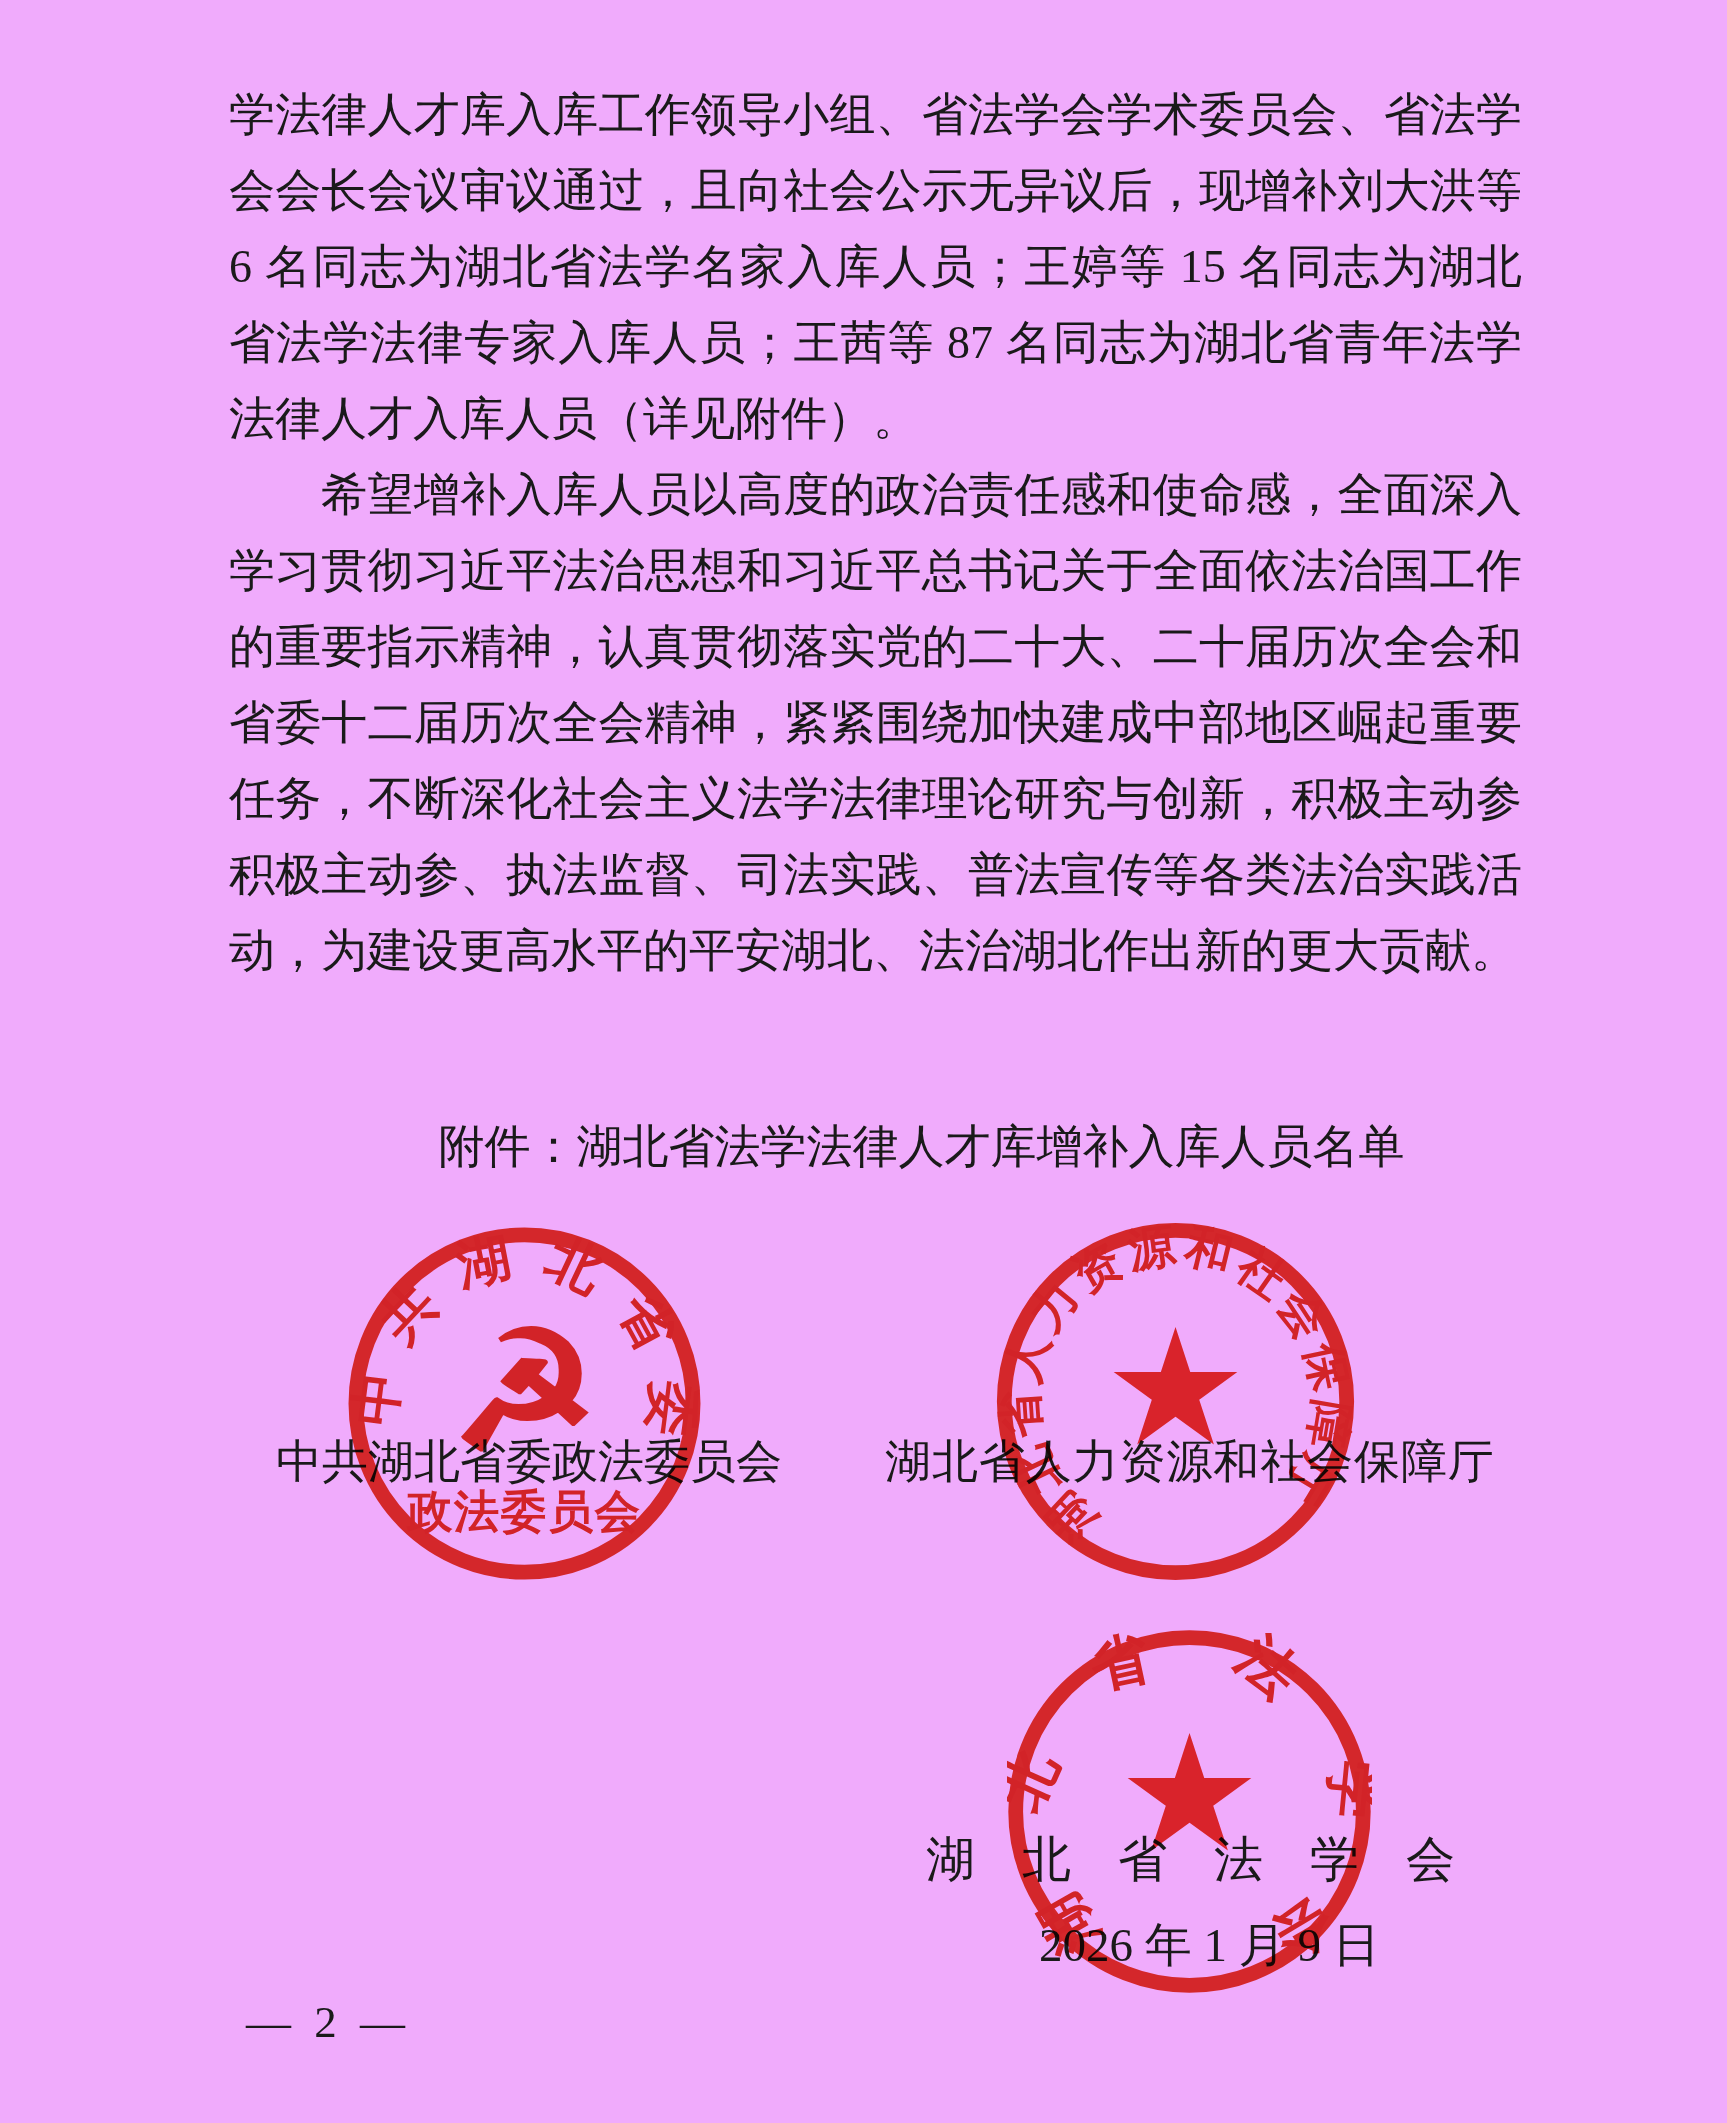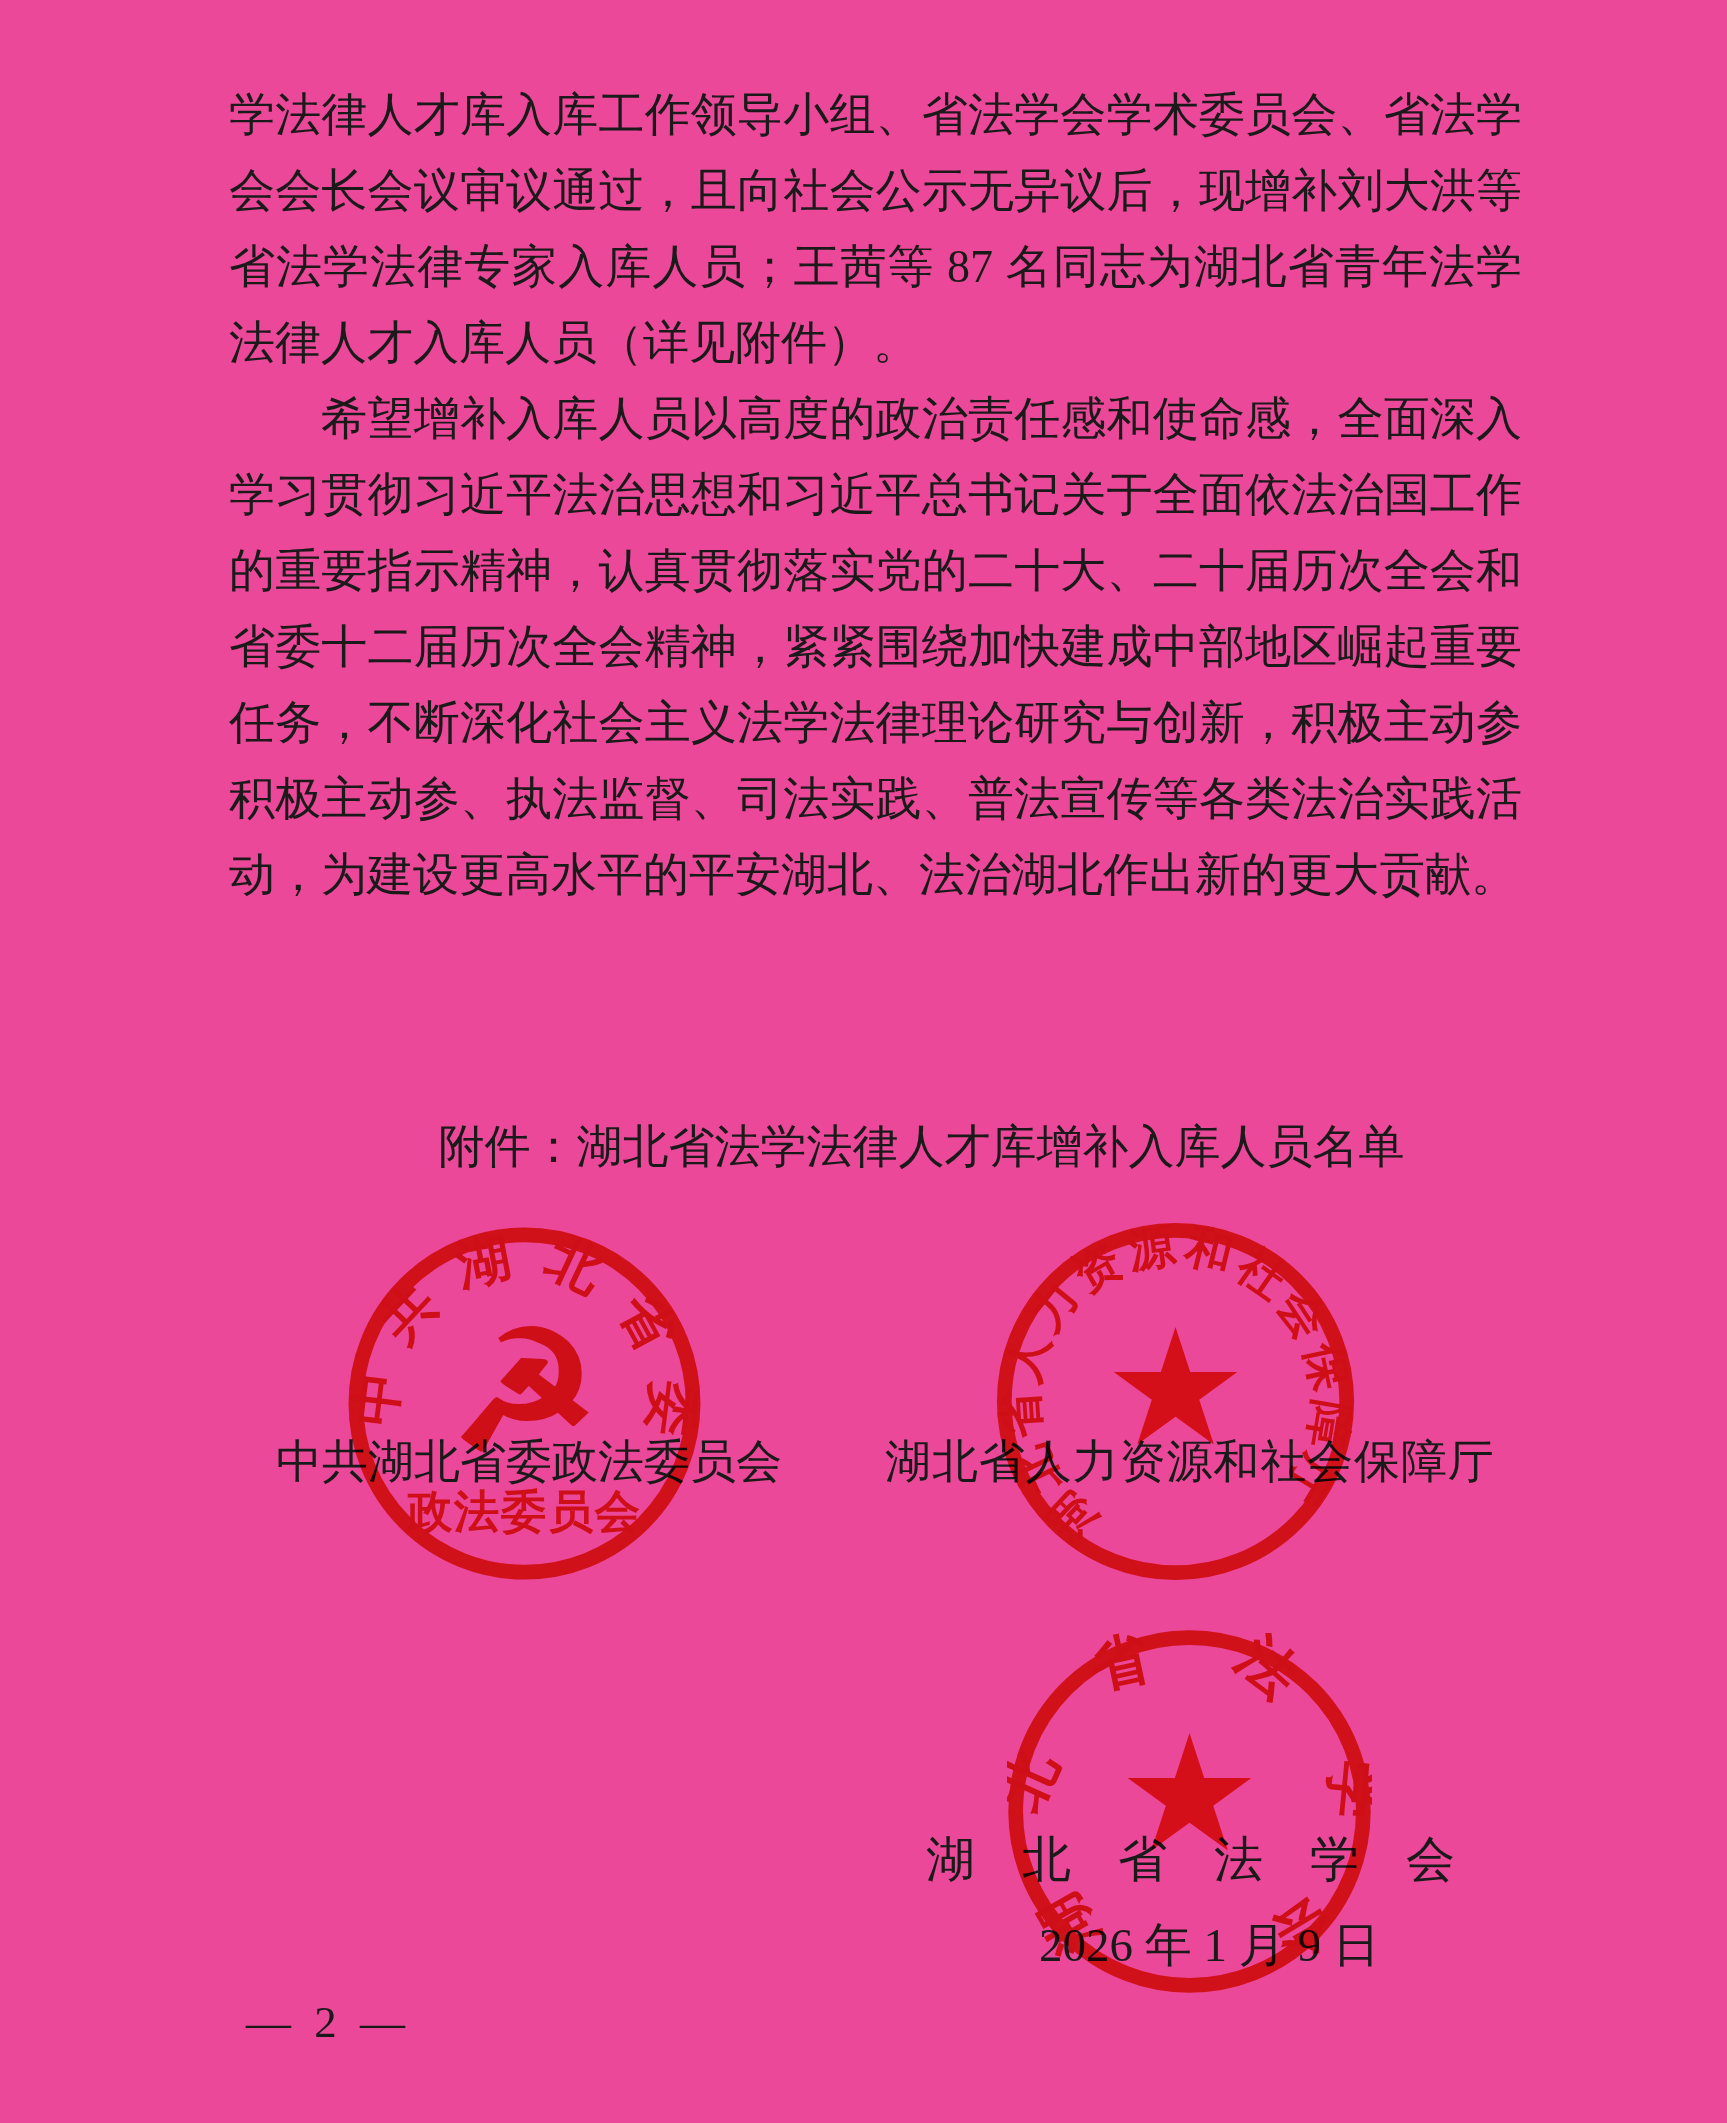--- a/index.html
+++ b/index.html
@@ -1,20 +1,20 @@
 <!DOCTYPE html>
 <html style="font-size:14px"><head>
 <meta charset="utf-8">
 <style>
   * { margin: 0; padding: 0; box-sizing: border-box; }
   html, body { background: #e8e8e8; }
   .page {
     position: relative;
     width: 1728px; height: 2124px;
-    background: #ec4899;
+    background: #f0abfc;
     overflow: hidden;
     font-family: "Liberation Serif", serif;
     color: #1a1a1a;
     margin: 0 auto;
   }
   .bodytext {
     position: absolute; left: 229px; top: 77px; width: 1293px;
     font-size: 46px; line-height: 76px;
   }
   .line { text-align: justify; text-align-last: justify; text-justify: inter-character; }
@@ -45,20 +45,21 @@
   #seal-law   { left: 1007px; top: 1629px; }
 </style>
 </head>
 <body>
 
 <div class="page">
 
   <div class="bodytext">
     <div class="line">学法律人才库入库工作领导小组、省法学会学术委员会、省法学</div>
     <div class="line">会会长会议审议通过，且向社会公示无异议后，现增补刘大洪等</div>
+    <div class="line">6 名同志为湖北省法学名家入库人员；王婷等 15 名同志为湖北</div>
     <div class="line">省法学法律专家入库人员；王茜等 87 名同志为湖北省青年法学</div>
     <div class="line para-end">法律人才入库人员（详见附件）。</div>
     <div class="line">　　希望增补入库人员以高度的政治责任感和使命感，全面深入</div>
     <div class="line">学习贯彻习近平法治思想和习近平总书记关于全面依法治国工作</div>
     <div class="line">的重要指示精神，认真贯彻落实党的二十大、二十届历次全会和</div>
     <div class="line">省委十二届历次全会精神，紧紧围绕加快建成中部地区崛起重要</div>
     <div class="line">任务，不断深化社会主义法学法律理论研究与创新，积极主动参</div>
     <div class="line">积极主动参、执法监督、司法实践、普法宣传等各类法治实践活</div>
     <div class="line para-end">动，为建设更高水平的平安湖北、法治湖北作出新的更大贡献。</div>
   </div>

